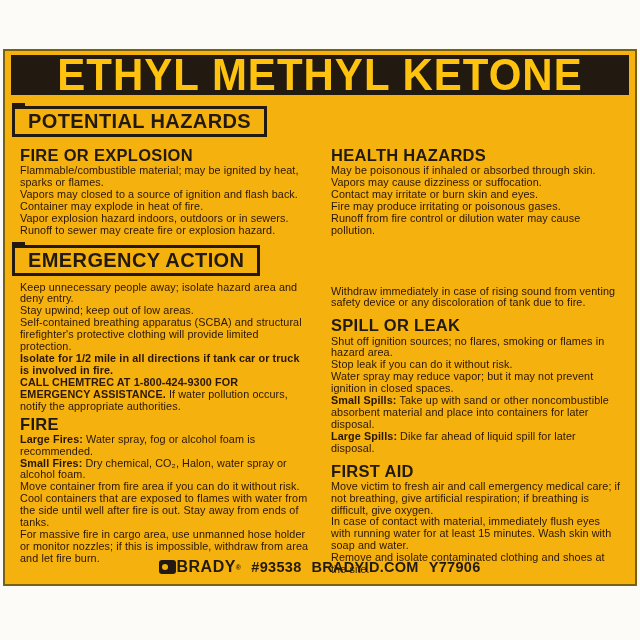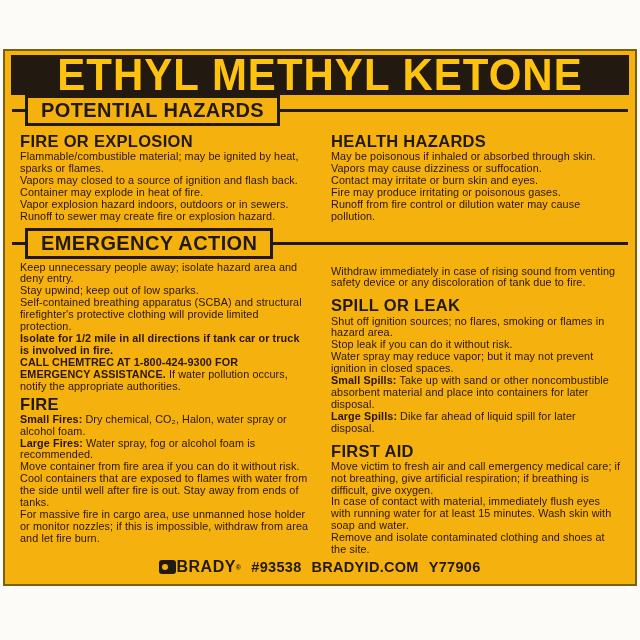--- a/index.html
+++ b/index.html
@@ -19,21 +19,21 @@
   .title-bar{
     height:40px;margin:1px 1px 0 1px;
     background:#221A10;
     display:flex;align-items:center;justify-content:center;
   }
   .title{
     font-size:42px;font-weight:bold;color:#FFC20E;
     letter-spacing:1px;white-space:nowrap;line-height:1;
     transform:scaleY(1.04);
   }
-  .hdr-row{display:flex;align-items:center;margin:0 2px 0 2px;}
+  .hdr-row{display:flex;align-items:flex-start;margin:8px 2px 0 2px;flex-direction:column;}
   .hdr-row.second{margin-top:5px;}
   .hdr-dash{width:13px;height:3px;background:#221A10;flex:0 0 auto;}
   .hdr-box{
     border:3px solid #221A10;padding:0 13px;
     font-size:20px;font-weight:bold;color:#221A10;
     letter-spacing:0.4px;line-height:25px;white-space:nowrap;
     background:transparent;flex:0 0 auto;
   }
   .hdr-line{flex:1 1 auto;height:3px;background:#221A10;}
   .cols{display:flex;gap:20px;padding:3px 8px 0 10px;}
@@ -104,27 +104,27 @@
 
   <div class="hdr-row second">
     <span class="hdr-dash"></span>
     <span class="hdr-box">EMERGENCY ACTION</span>
     <span class="hdr-line"></span>
   </div>
 
   <div class="cols">
     <div class="col">
       <p class="para"><b class="lead"></b><span>Keep unnecessary people away; isolate hazard area and deny entry.</span></p>
-      <p class="para"><b class="lead"></b><span>Stay upwind; keep out of low sparks.</span></p>
+      <p class="para"><b class="lead"></b><span>Stay upwind; keep out of low areas.</span></p>
       <p class="para"><b class="lead"></b><span>Self-contained breathing apparatus (SCBA) and structural firefighter's protective clothing will provide limited protection.</span></p>
       <p class="para"><b class="lead">Isolate for 1/2 mile in all directions if tank car or truck is involved in fire.</b><span></span></p>
       <p class="para"><b class="lead">CALL CHEMTREC AT 1-800-424-9300 FOR EMERGENCY ASSISTANCE.</b><span>If water pollution occurs, notify the appropriate authorities.</span></p>
       <div class="sec tight">FIRE</div>
+      <p class="para"><b class="lead">Large Fires:</b><span>Water spray, fog or alcohol foam is recommended.</span></p>
       <p class="para"><b class="lead">Small Fires:</b><span>Dry chemical, CO₂, Halon, water spray or alcohol foam.</span></p>
-      <p class="para"><b class="lead">Large Fires:</b><span>Water spray, fog or alcohol foam is recommended.</span></p>
       <p class="para"><b class="lead"></b><span>Move container from fire area if you can do it without risk.</span></p>
       <p class="para"><b class="lead"></b><span>Cool containers that are exposed to flames with water from the side until well after fire is out. Stay away from ends of tanks.</span></p>
       <p class="para"><b class="lead"></b><span>For massive fire in cargo area, use unmanned hose holder or monitor nozzles; if this is impossible, withdraw from area and let fire burn.</span></p>
     </div>
     <div class="col">
       <div class="withdraw-block">
         <p class="para"><b class="lead"></b><span>Withdraw immediately in case of rising sound from venting safety device or any discoloration of tank due to fire.</span></p>
       </div>
       <div class="sec spaced">SPILL OR LEAK</div>
       <p class="para"><b class="lead"></b><span>Shut off ignition sources; no flares, smoking or flames in hazard area.</span></p>

